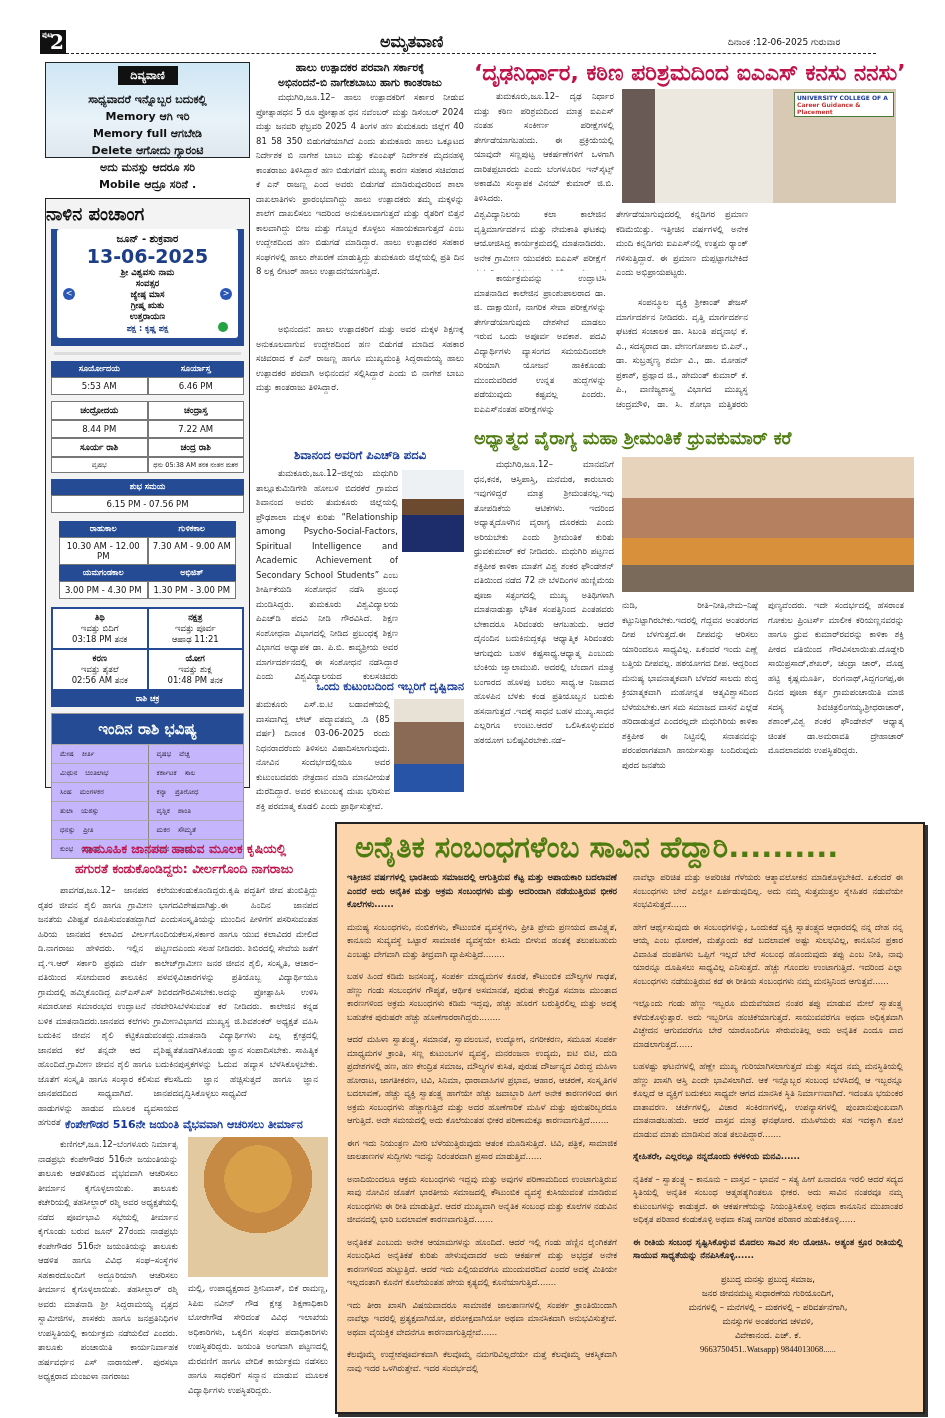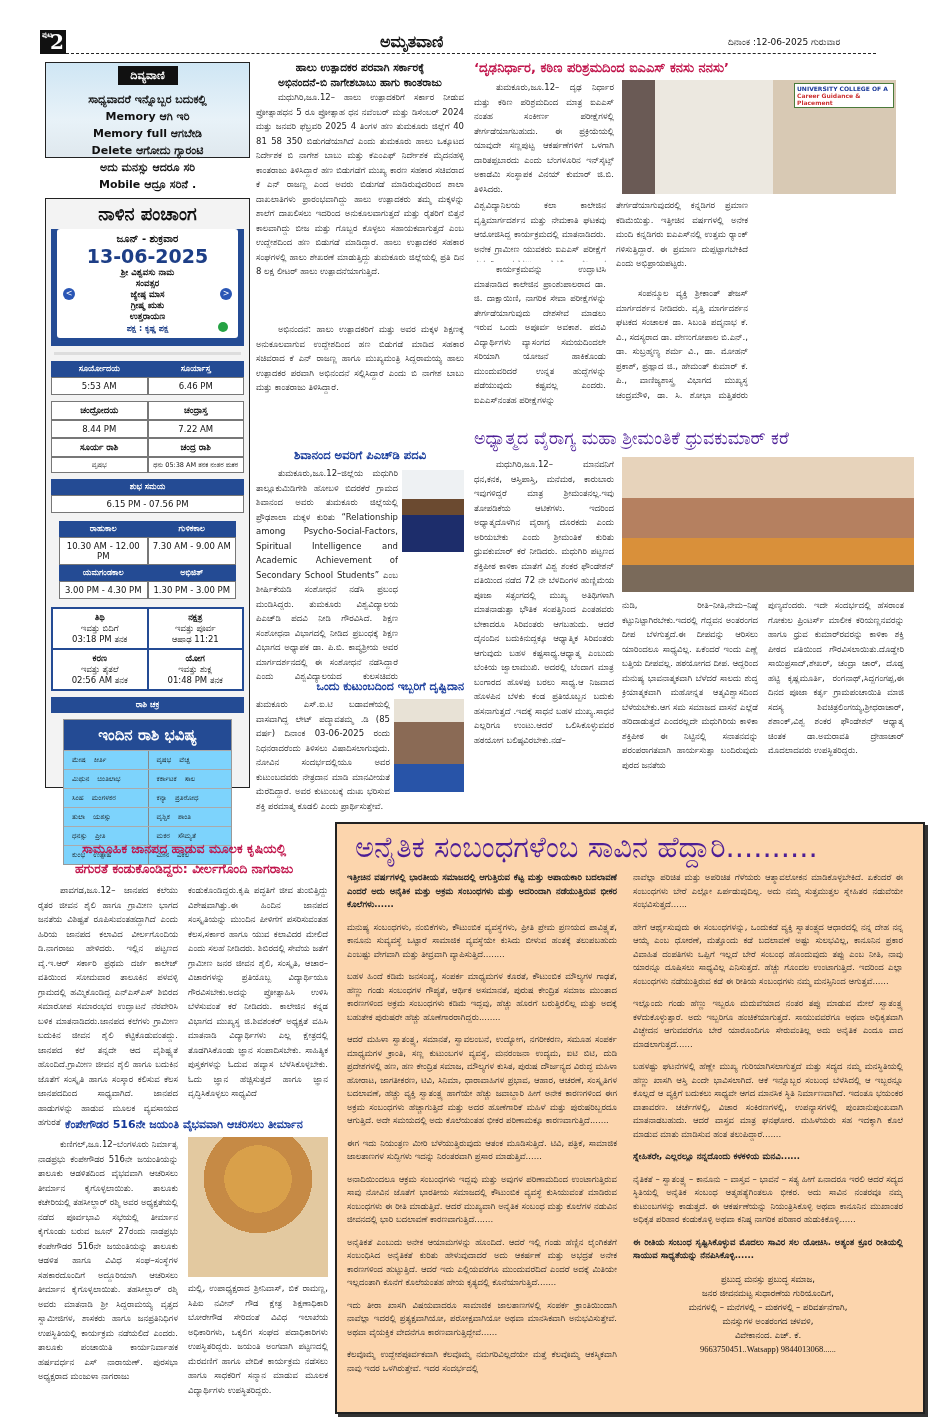--- a/index.html
+++ b/index.html
@@ -9,37 +9,37 @@
 .pgnum{left:40px;top:30px;width:26px;height:24px;background:#111;color:#fff;font-family:"DejaVu Serif",serif;font-weight:bold;font-size:20px;line-height:24px;text-align:right;padding-right:2px}
 .pgnum small{position:absolute;left:2px;top:0;font-size:7px;line-height:9px;width:8px}
 .masthead{left:380px;top:32px;font-size:16px;font-weight:bold}
 .dateline{left:728px;top:37px;font-size:9px}
 .sep{left:66px;top:52px;width:810px;height:2px}
 .box{border:1.5px solid #222}
 .divya{left:45px;top:62px;width:205px;height:96px;background:linear-gradient(#cfe6f4,#e8f2f8 60%,#dfe8ee)}
 .divya .head{margin:3px auto 0;width:60px;background:#111;color:#fff;font-size:11px;font-weight:bold;text-align:center;padding:3px 0}
 .divya .ln{text-align:center;font-size:11px;line-height:17px;font-weight:bold}
 .panch{left:45px;top:198px;width:205px;height:590px;background:#f3f3f3}
-.panch h2{font-size:18px;text-align:center;font-weight:bold;margin:4px 0}
+.panch h2{font-size:18px;text-align:left;font-weight:bold;margin:4px 0}
 .pcard{margin:0 5px;background:#244b94;padding:0 6px 8px;position:relative}
 .pcard .inner{background:#fff;border-radius:3px;text-align:center;padding:4px;position:relative}
 .pcard .arr{position:absolute;top:50%;width:12px;height:12px;border-radius:50%;background:#2a56b5;color:#fff;font-size:8px;line-height:12px;text-align:center}
 .ttl{background:#244b94;color:#fff;font-size:8px;font-weight:bold;text-align:center;padding:3px 0}
 .grid2{display:grid;grid-template-columns:1fr 1fr;margin:0 5px}
 .cell{background:#fff;font-size:8.5px;text-align:center;padding:3px 2px;border:0.5px solid #777}
 .sec{margin:6px 5px 0}
-.rashi{margin:6px 17px 0;background:#7dd3fc;border:0.5px solid #999}
+.rashi{margin:6px 5px 0;background:#c4b5fd;border:0.5px solid #999}
 .rashi .rh{background:#244b94;color:#fff;font-size:15px;font-weight:bold;text-align:center;padding:6px 0}
 .rrow{display:grid;grid-template-columns:1fr 1fr;font-size:7px;border-top:0.5px solid #aaa}
 .rrow div{display:flex;gap:8px;padding:5px 8px}
 .rrow div+div{border-left:1px solid #888}
 .col{font-size:8.5px;line-height:14.5px;text-align:justify;color:#222}
 .hd-red{color:#c0134a;font-weight:bold}
 .hd-blue{color:#15399a;font-weight:bold}
-.hd-pink{color:#4c1d95;font-weight:normal}
+.hd-pink{color:#4d7c0f;font-weight:bold}
 .hd-black{color:#111;font-weight:bold}
 .photo{background:#999}
 .peach{left:335px;top:822px;width:590px;height:592px;background:#fcd5ad;border:2px solid #222;box-shadow:3px 3px 0 #333}
 .peach .col{font-size:8.5px;line-height:13.5px}
 p.ind{text-indent:22px}
 .gap{height:9px}
 </style>
 </head>
 <body>
 
@@ -121,21 +121,21 @@
     </div>
   </div>
 
   <div class="sec">
     <div class="grid2" style="margin:0;border:1px solid #244b94">
       <div class="cell" style="border:1px solid #244b94"><b>ತಿಥಿ</b><br><span>ಇವತ್ತು ಬಿದಿಗೆ</span><br><span>03:18 PM ತನಕ</span></div>
       <div class="cell" style="border:1px solid #244b94"><b>ನಕ್ಷತ್ರ</b><br><span>ಇವತ್ತು ಪೂರ್ವ</span><br><span>ಆಷಾಢ 11:21</span></div>
       <div class="cell" style="border:1px solid #244b94"><b>ಕರಣ</b><br><span>ಇವತ್ತು ತೈತಲೆ</span><br><span>02:56 AM ತನಕ</span></div>
       <div class="cell" style="border:1px solid #244b94"><b>ಯೋಗ</b><br><span>ಇವತ್ತು ಶುಕ್ಲ</span><br><span>01:48 PM ತನಕ</span></div>
     </div>
-    <div class="ttl" style="margin-top:6px">ರಾಶಿ ಚಕ್ರ</div>
+    <div class="ttl" style="">ರಾಶಿ ಚಕ್ರ</div>
   </div>
 
   <div class="rashi">
     <div class="rh">ಇಂದಿನ ರಾಶಿ ಭವಿಷ್ಯ</div>
     <div class="rrow">
         <div>
           <span>ಮೇಷ</span>
           <span>ಕೀರ್ತಿ</span>
         </div>
         <div>
@@ -209,21 +209,21 @@
   <p class="col ind" style="height:218px;overflow:hidden">ತುಮಕೂರು,ಜೂ.12–ಜಿಲ್ಲೆಯ ಮಧುಗಿರಿ ತಾಲ್ಲೂಕುಮಿಡಿಗೇಶಿ ಹೋಬಳಿ ಬಿದರಕೆರೆ ಗ್ರಾಮದ ಶಿವಾನಂದ ಅವರು ತುಮಕೂರು ಜಿಲ್ಲೆಯಲ್ಲಿ ಪ್ರೌಢಶಾಲಾ ಮಕ್ಕಳ ಕುರಿತು “Relationship among Psycho-Social-Factors, Spiritual Intelligence and Academic Achievement of Secondary School Students” ಎಂಬ ಶೀರ್ಷಿಕೆಯಡಿ ಸಂಶೋಧನೆ ನಡೆಸಿ ಪ್ರಬಂಧ ಮಂಡಿಸಿದ್ದರು. ತುಮಕೂರು ವಿಶ್ವವಿದ್ಯಾಲಯ ಪಿಎಚ್‌ಡಿ ಪದವಿ ನೀಡಿ ಗೌರವಿಸಿದೆ. ಶಿಕ್ಷಣ ಸಂಶೋಧನಾ ವಿಭಾಗದಲ್ಲಿ ನೀಡಿದ ಪ್ರಬಂಧಕ್ಕೆ ಶಿಕ್ಷಣ ವಿಭಾಗದ ಅಧ್ಯಾಪಕ ಡಾ. ಪಿ.ಬಿ. ಕಾವ್ಯಶ್ರೀಯ ಅವರ ಮಾರ್ಗದರ್ಶನದಲ್ಲಿ ಈ ಸಂಶೋಧನೆ ನಡೆಸಿದ್ದಾರೆ ಎಂದು ವಿಶ್ವವಿದ್ಯಾಲಯದ ಕುಲಸಚಿವರು ಪ್ರಕಟಣೆಯಲ್ಲಿ ತಿಳಿಸಿದ್ದಾರೆ.</p>
 </div>
 
 <div class="abs" style="left:256px;top:680px;width:208px">
   <div class="hd-blue" style="font-size:11px;text-align:right;margin-bottom:4px">ಒಂದು ಕುಟುಂಬದಿಂದ ಇಬ್ಬರಿಗೆ ದೃಷ್ಟಿದಾನ</div>
   <div class="photo" style="float:right;width:70px;height:93px;margin:2px 0 2px 4px;background:linear-gradient(#e8e2d6 0 25%,#8a6a55 25% 70%,#2854a8 70%)"></div>
   <p class="col" style="height:118px;overflow:hidden">ತುಮಕೂರು ಎಸ್.ಐ.ಟಿ ಬಡಾವಣೆಯಲ್ಲಿ ವಾಸವಾಗಿದ್ದ ಲೇಟ್ ಪದ್ಮಾವತಮ್ಮ .ಡಿ (85 ವರ್ಷ) ದಿನಾಂಕ 03-06-2025 ರಂದು ನಿಧನರಾದರೆಂದು ತಿಳಿಸಲು ವಿಷಾದಿಸಲಾಗುವುದು. ನೋವಿನ ಸಂದರ್ಭದಲ್ಲಿಯೂ ಅವರ ಕುಟುಂಬದವರು ನೇತ್ರದಾನ ಮಾಡಿ ಮಾನವೀಯತೆ ಮೆರೆದಿದ್ದಾರೆ. ಅವರ ಕುಟುಂಬಕ್ಕೆ ದುಃಖ ಭರಿಸುವ ಶಕ್ತಿ ಪರಮಾತ್ಮ ಕೊಡಲಿ ಎಂದು ಪ್ರಾರ್ಥಿಸುತ್ತೇವೆ.</p>
 </div>
 
 <div class="abs" style="left:474px;top:60px;width:456px">
-  <div class="hd-red" style="font-size:13px;white-space:nowrap">‘ದೃಢನಿರ್ಧಾರ, ಕಠಿಣ ಪರಿಶ್ರಮದಿಂದ ಐಎಎಸ್ ಕನಸು ನನಸು’</div>
+  <div class="hd-red" style="font-size:22px;white-space:nowrap">‘ದೃಢನಿರ್ಧಾರ, ಕಠಿಣ ಪರಿಶ್ರಮದಿಂದ ಐಎಎಸ್ ಕನಸು ನನಸು’</div>
   <div style="display:flex;gap:8px;margin-top:4px">
     <p class="col ind" style="width:140px;height:112px;overflow:hidden">ತುಮಕೂರು,ಜೂ.12– ದೃಢ ನಿರ್ಧಾರ ಮತ್ತು ಕಠಿಣ ಪರಿಶ್ರಮದಿಂದ ಮಾತ್ರ ಐಎಎಸ್ ನಂತಹ ಸಂಕೀರ್ಣ ಪರೀಕ್ಷೆಗಳಲ್ಲಿ ತೇರ್ಗಡೆಯಾಗಬಹುದು. ಈ ಪ್ರಕ್ರಿಯೆಯಲ್ಲಿ ಯಾವುದೇ ಸಣ್ಣಪುಟ್ಟ ಆಕರ್ಷಣೆಗಳಿಗೆ ಒಳಗಾಗಿ ದಾರಿತಪ್ಪಬಾರದು ಎಂದು ಬೆಂಗಳೂರಿನ ಇನ್‌ಸೈಟ್ಸ್ ಅಕಾಡೆಮಿ ಸಂಸ್ಥಾಪಕ ವಿನಯ್ ಕುಮಾರ್ ಜಿ.ಬಿ. ತಿಳಿಸಿದರು.</p>
     <div class="photo" style="width:274px;height:114px;background:linear-gradient(90deg,#6a5a55 0 12%,#ece8e0 12% 55%,#d8c9b4 55%);position:relative">
       <div style="position:absolute;right:2px;top:3px;width:100px;background:#fff;border:1px solid #4a7a3a;font-size:6px;font-weight:bold;color:#1a3a9a;padding:1px 2px">
           <div>UNIVERSITY COLLEGE OF A</div>
           <div style="color:#c33">Career Guidance &amp; Placement</div>
         </div>
     </div>
   </div>
   <div style="display:flex;gap:10px;margin-top:4px">
@@ -248,21 +248,21 @@
         <p class="col" style="width:136px;height:222px;overflow:hidden">ನುಡಿ, ರೀತಿ–ನೀತಿ,ನೇಮ–ನಿಷ್ಠೆ ಕಟ್ಟುನಿಟ್ಟಾಗಿರಬೇಕು.ಇದರಲ್ಲಿ ಗೆದ್ದವನ ಅಂತರಂಗದ ದೀಪ ಬೆಳಗುತ್ತದೆ.ಈ ದೀಪವನ್ನು ಆರಿಸಲು ಯಾರಿಂದಲೂ ಸಾಧ್ಯವಿಲ್ಲ. ಏಕೆಂದರೆ ಇಂದು ಎಣ್ಣೆ ಬತ್ತಿಯ ದೀಪವಲ್ಲ. ಹಠಯೋಗದ ದೀಪ. ಆದ್ದರಿಂದ ಮನುಷ್ಯ ಭಾವನಾತ್ಮಕವಾಗಿ ಬೆಳೆದರೆ ಸಾಲದು ಶುದ್ಧ ಕ್ರಿಯಾತ್ಮಕವಾಗಿ ಮಹೋನ್ನತ ಆತ್ಮವಿಶ್ವಾಸದಿಂದ ಬೆಳೆಯಬೇಕು.ಆಗ ಸಮ ಸಮಾಜದ ವಾಸನೆ ಎಲ್ಲೆಡೆ ಹರಿದಾಡುತ್ತದೆ ಎಂದರಲ್ಲದೇ ಮಧುಗಿರಿಯ ಕಾಳಿಕಾ ಶಕ್ತಿಪೀಠ ಈ ನಿಟ್ಟಿನಲ್ಲಿ ಸನಾತನವನ್ನು ಪರಂಪರಾಗತವಾಗಿ ಹಾರ್ಯಸುತ್ತಾ ಬಂದಿರುವುದು ಪುರದ ಜನತೆಯ</p>
         <p class="col" style="width:136px;height:222px;overflow:hidden">ಪುಣ್ಯವೆಂದರು. ಇದೇ ಸಂದರ್ಭದಲ್ಲಿ ಹೆಸರಾಂತ ಗೋಕುಲ ಪ್ರಿಂಟರ್ಸ್ ಮಾಲೀಕ ಕರಿಯಣ್ಣನವರನ್ನು ಹಾಗೂ ಧ್ರುವ ಕುಮಾರ್‌ರವರನ್ನು ಕಾಳಿಕಾ ಶಕ್ತಿ ಪೀಠದ ವತಿಯಿಂದ ಗೌರವಿಸಲಾಯಿತು.ದೊಡ್ಡೇರಿ ಸಾಯಿಪ್ರಸಾದ್,ಶೇಖರ್, ಚಂದ್ರಾ ಚಾರ್, ದೊಡ್ಡ ಹಟ್ಟಿ ಕೃಷ್ಣಮೂರ್ತಿ, ರಂಗನಾಥ್,ಸಿದ್ದಗಂಗಪ್ಪ,ಈ ದಿನದ ಪೂಜಾ ಕರ್ತೃ ಗ್ರಾಮಪಂಚಾಯಿತಿ ಮಾಜಿ ಸದಸ್ಯ ಶಿವಚಿತ್ರಲಿಂಗಯ್ಯ,ಶ್ರೀಧರಾಚಾರ್, ಶಶಾಂಕ್,ವಿಶ್ವ ಶಂಕರ ಫೌಂಡೇಶನ್ ಆಧ್ಯಾತ್ಮ ಚಿಂತಕ ಡಾ.ಅಮರಾವತಿ ದ್ರೇಹಾಚಾರ್ ಮೊದಲಾದವರು ಉಪಸ್ಥಿತರಿದ್ದರು.</p>
       </div>
     </div>
   </div>
 </div>
 
 <div class="abs" style="left:38px;top:839px;width:292px">
   <div class="hd-red" style="font-size:12.5px;text-align:center;line-height:20px">ಸಾಮೂಹಿಕ ಜಾನಪದ ಹಾಡುವ ಮೂಲಕ ಕೃಷಿಯಲ್ಲಿ</div>
   <div class="hd-red" style="font-size:12.5px;text-align:center;line-height:20px">ಹಗುರತೆ ಕಂಡುಕೊಂಡಿದ್ದರು: ವೀರ್ಲಗೊಂದಿ ನಾಗರಾಜು</div>
-  <div style="display:flex;gap:10px;margin-top:4px">
+  <div style="display:flex;margin-top:4px">
     <p class="col ind" style="width:140px;height:248px;overflow:hidden">ಪಾವಗಡ,ಜೂ.12– ಜಾನಪದ ಕಲೆಯು ರೈತರ ಜೀವನ ಶೈಲಿ ಹಾಗೂ ಗ್ರಾಮೀಣ ಭಾಗದ ಜನತೆಯ ವಿಶಿಷ್ಟತೆ ರೂಪಿಸುವಂತಹದ್ದಾಗಿದೆ ಎಂದು ಹಿರಿಯ ಜಾನಪದ ಕಲಾವಿದ ವೀರ್ಲಗೊಂದಿಯ ಡಿ.ನಾಗರಾಜು ಹೇಳಿದರು. ಇಲ್ಲಿನ ಪಟ್ಟಣದ ವೈ.ಇ.ಆರ್ ಸರ್ಕಾರಿ ಪ್ರಥಮ ದರ್ಜೆ ಕಾಲೇಜ್ ವತಿಯಿಂದ ಸೋಮವಾರ ತಾಲೂಕಿನ ಪಳವಳ್ಳಿ ಗ್ರಾಮದಲ್ಲಿ ಹಮ್ಮಿಕೊಂಡಿದ್ದ ಎನ್‌ಎಸ್‌ಎಸ್ ಶಿಬಿರದ ಸಮಾರೋಪ ಸಮಾರಂಭದ ಉದ್ಘಾಟನೆ ನೆರವೇರಿಸಿ ಬಳಿಕ ಮಾತನಾಡಿದರು.ಜಾನಪದ ಕಲೆಗಳು ಗ್ರಾಮೀಣ ಬದುಕಿನ ಜೀವನ ಶೈಲಿ ಕಟ್ಟಿಕೊಡುವಂತದ್ದು. ಜಾನಪದ ಕಲೆ ತನ್ನದೇ ಆದ ವೈಶಿಷ್ಟ್ಯತೆ ಹೊಂದಿದೆ.ಗ್ರಾಮೀಣ ಜೀವನ ಶೈಲಿ ಹಾಗೂ ಬದುಕಿನ ಜೊತೆಗೆ ಸಂಸ್ಕೃತಿ ಹಾಗೂ ಸಂಸ್ಕಾರ ಕಲಿಸುವ ಕೆಲಸ ಜಾನಪದದಿಂದ ಸಾಧ್ಯವಾಗಿದೆ. ಜಾನಪದ ಹಾಡುಗಳನ್ನು ಹಾಡುವ ಮೂಲಕ ವ್ಯವಸಾಯದ ಹಗುರತೆ</p>
     <p class="col" style="width:140px;height:248px;overflow:hidden">ಕಂಡುಕೊಂಡಿದ್ದರು.ಕೃಷಿ ಪದ್ಧತಿಗೆ ಜೀವ ತುಂಬಿತ್ತಿದ್ದು ವಿಶೇಷವಾಗಿತ್ತು.ಈ ಹಿಂದಿನ ಜಾನಪದ ಸಂಸ್ಕೃತಿಯನ್ನು ಮುಂದಿನ ಪೀಳಿಗೆಗೆ ಪಸರಿಸುವಂತಹ ಕೆಲಸ,ಸರ್ಕಾರ ಹಾಗೂ ಯುವ ಕಲಾವಿದರ ಮೇಲಿದೆ ಎಂದು ಸಲಹೆ ನೀಡಿದರು. ಶಿಬಿರದಲ್ಲಿ ಸೇವೆಯ ಜತೆಗೆ ಗ್ರಾಮೀಣ ಜನರ ಜೀವನ ಶೈಲಿ, ಸಂಸ್ಕೃತಿ, ಆಚಾರ–ವಿಚಾರಗಳನ್ನು ಪ್ರತಿಯೊಬ್ಬ ವಿದ್ಯಾರ್ಥಿಯೂ ಗೌರವಿಸಬೇಕು.ಅದನ್ನು ಪ್ರೋತ್ಸಾಹಿಸಿ ಉಳಿಸಿ ಬೆಳೆಸುವಂತೆ ಕರೆ ನೀಡಿದರು. ಕಾಲೇಜಿನ ಕನ್ನಡ ವಿಭಾಗದ ಮುಖ್ಯಸ್ಥ ಜಿ.ಶಿವಶಂಕರ್ ಅಧ್ಯಕ್ಷತೆ ವಹಿಸಿ ಮಾತನಾಡಿ ವಿದ್ಯಾರ್ಥಿಗಳು ಎಲ್ಲ ಕ್ಷೇತ್ರದಲ್ಲಿ ತೊಡಗಿಸಿಕೊಂಡು ಜ್ಞಾನ ಸಂಪಾದಿಸಬೇಕು. ಸಾಹಿತ್ಯಿಕ ಪುಸ್ತಕಗಳನ್ನು ಓದುವ ಹವ್ಯಾಸ ಬೆಳೆಸಿಕೊಳ್ಳಬೇಕು. ಓದು ಜ್ಞಾನ ಹೆಚ್ಚಿಸುತ್ತದೆ ಹಾಗೂ ಜ್ಞಾನ ವೃದ್ಧಿಸಿಕೊಳ್ಳಲು ಸಾಧ್ಯವಿದೆ</p>
   </div>
 </div>
 
 <div class="abs" style="left:38px;top:1118px;width:292px">
   <div class="hd-blue" style="font-size:11px;text-align:center;white-space:nowrap">ಕೆಂಪೇಗೌಡರ 516ನೇ ಜಯಂತಿ ವೈಭವವಾಗಿ ಆಚರಿಸಲು ತೀರ್ಮಾನ</div>
   <div style="display:flex;gap:10px;margin-top:6px">
     <p class="col ind" style="width:140px;height:282px;overflow:hidden">ಕುಣಿಗಲ್,ಜೂ.12–ಬೆಂಗಳೂರು ನಿರ್ಮಾತೃ ನಾಡಪ್ರಭು ಕೆಂಪೇಗೌಡರ 516ನೇ ಜಯಂತಿಯನ್ನು ತಾಲೂಕು ಆಡಳಿತದಿಂದ ವೈಭವವಾಗಿ ಆಚರಿಸಲು ತೀರ್ಮಾನ ಕೈಗೊಳ್ಳಲಾಯಿತು. ತಾಲೂಕು ಕಚೇರಿಯಲ್ಲಿ ತಹಸೀಲ್ದಾರ್ ರಶ್ಮಿ ಅವರ ಅಧ್ಯಕ್ಷತೆಯಲ್ಲಿ ನಡೆದ ಪೂರ್ವಭಾವಿ ಸಭೆಯಲ್ಲಿ ತೀರ್ಮಾನ ಕೈಗೊಂಡು ಬರುವ ಜೂನ್ 27ರಂದು ನಾಡಪ್ರಭು ಕೆಂಪೇಗೌಡರ 516ನೇ ಜಯಂತಿಯನ್ನು ತಾಲೂಕು ಆಡಳಿತ ಹಾಗೂ ವಿವಿಧ ಸಂಘ–ಸಂಸ್ಥೆಗಳ ಸಹಕಾರದೊಂದಿಗೆ ಅದ್ದೂರಿಯಾಗಿ ಆಚರಿಸಲು ತೀರ್ಮಾನ ಕೈಗೊಳ್ಳಲಾಯಿತು. ತಹಸೀಲ್ದಾರ್ ರಶ್ಮಿ ಅವರು ಮಾತನಾಡಿ ಶ್ರೀ ಸಿದ್ದರಾಮಯ್ಯ ವೃತ್ತದ ಸ್ವಾಮೀಜಿಗಳ, ಶಾಸಕರು ಹಾಗೂ ಜನಪ್ರತಿನಿಧಿಗಳ ಉಪಸ್ಥಿತಿಯಲ್ಲಿ ಕಾರ್ಯಕ್ರಮ ನಡೆಯಲಿದೆ ಎಂದರು. ತಾಲೂಕು ಪಂಚಾಯಿತಿ ಕಾರ್ಯನಿರ್ವಾಹಕ ಹರ್ಷವರ್ಧನ ಎಸ್ ನಾರಾಯಣ್. ಪುರಸಭಾ ಅಧ್ಯಕ್ಷರಾದ ಮಂಜುಳಾ ನಾಗರಾಜು</p>
     <div style="width:140px">

